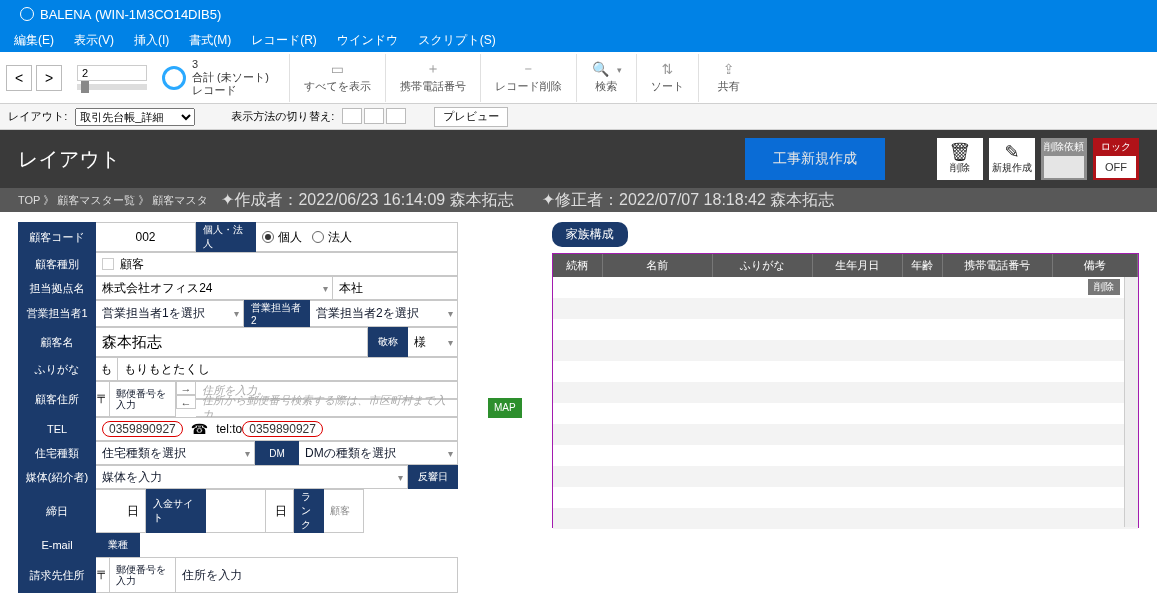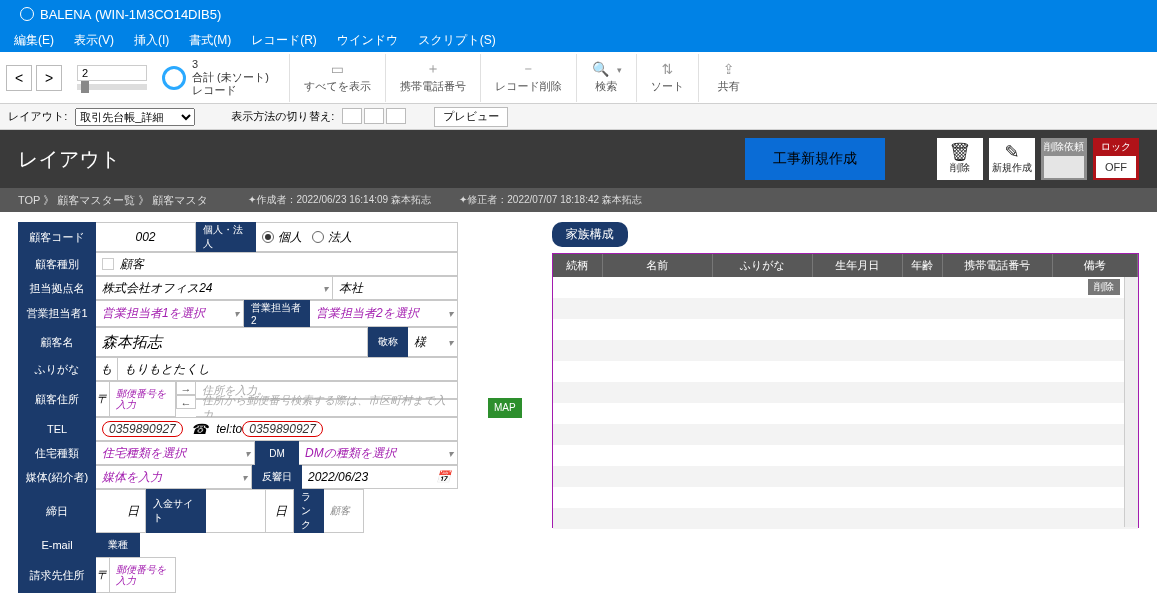--- a/index.html
+++ b/index.html
@@ -31,43 +31,43 @@
 
 .layout-row { background:#f5f5f5; border-bottom:1px solid #d0d0d0; height:26px; display:flex; align-items:center; padding:0 8px; font-size:11px; gap:8px; }
 .layout-row select { font-size:11px; height:18px; width:120px; }
 .layout-row .viewbtns span { display:inline-block; width:20px; height:16px; border:1px solid #bbb; margin-right:2px; background:#fff; }
 .layout-row button { font-size:11px; height:20px; padding:0 8px; border:1px solid #bbb; background:#fff; }
 
 
 .darkhead { background:#3a3a3a; color:#fff; height:58px; display:flex; align-items:center; padding:0 18px; justify-content:space-between; }
 .darkhead .title { font-size:20px; }
 .darkhead .actions { display:flex; gap:6px; align-items:stretch; height:42px; }
-.darkhead .bigbtn { background:#0a6cd6; color:#000000; border:none; padding:0 28px; font-size:14px; cursor:pointer; }
+.darkhead .bigbtn { background:#0a6cd6; color:#e5e5e5; border:none; padding:0 28px; font-size:14px; cursor:pointer; }
 .darkhead .sqbtn { background:#fff; color:#222; border:none; width:46px; display:flex; flex-direction:column; align-items:center; justify-content:center; font-size:10px; cursor:pointer; }
 .darkhead .sqbtn .ico { font-size:18px; line-height:1; }
 .darkhead .cell { display:flex; flex-direction:column; align-items:center; justify-content:center; width:46px; font-size:10px; }
 .darkhead .cell.req { background:#8e8e8e; color:#fff; }
 .darkhead .cell.req .box { background:#e5e5e5; width:40px; height:22px; margin-top:2px; }
 .darkhead .cell.lock { background:#b01218; color:#fff; }
 .darkhead .cell.lock .box { background:#fff; color:#333; width:40px; height:22px; display:flex; align-items:center; justify-content:center; margin-top:2px; font-size:11px; }
 
 
-.crumb { background:#585858; color:#ddd; height:24px; display:flex; align-items:center; padding:0 18px; font-size:11px; gap:40px; }
+.crumb { background:#585858; color:#ddd; height:24px; display:flex; align-items:center; padding:0 18px; font-size:11px; gap:13px; }
 .crumb .left { flex:0 0 auto; }
-.crumb .meta { display:flex; gap:28px; font-size:10px; }
+.crumb .meta { display:flex; gap:28px; font-size:16px; }
 
 
 .main { display:flex; gap:30px; padding:10px 18px; }
 .formcol { width:440px; }
 .form-row { display:flex; align-items:stretch; min-height:24px; }
 .form-row .lbl { background:#1b3a6b; color:#fff; width:78px; font-size:11px; display:flex; align-items:center; justify-content:center; border:1px solid #1b3a6b; }
-.form-row .val { flex:1; border:1px solid #c8c8c8; border-left:none; display:flex; align-items:center; padding:0 6px; font-size:12px; background:#fff; position:relative;font-style:italic; }
+.form-row .val { flex:1; border:1px solid #c8c8c8; border-left:none; display:flex; align-items:center; padding:0 6px; font-size:12px; background:#fff; position:relative; }
 .form-row .val.center { justify-content:center; }
 .form-row .sublbl { background:#1b3a6b; color:#fff; font-size:10px; display:flex; align-items:center; justify-content:center; padding:0 6px; border:1px solid #1b3a6b; }
-.placeholder { color:#a21caf; }
+.placeholder { color:#0f172a; }
 .radio { display:flex; align-items:center; gap:4px; font-size:12px; }
 .radio .dot { width:12px; height:12px; border:1px solid #666; border-radius:50%; display:inline-flex; align-items:center; justify-content:center; }
 .radio .dot.on::after { content:""; width:6px; height:6px; background:#333; border-radius:50%; }
 .tel-oval { border:1.5px solid #d00; border-radius:10px; padding:0 6px; color:#333; font-size:12px; }
 .drop::after { content:"▾"; color:#888; position:absolute; right:4px; font-size:10px; }
 .ar-box { border:1px solid #c8c8c8; width:20px; display:flex; align-items:center; justify-content:center; font-size:11px; color:#444; }
 .addr-stack { flex:1; display:flex; flex-direction:column; }
 .addr-stack .line { border:1px solid #c8c8c8; border-left:none; padding:1px 6px; font-size:11px; color:#aaa; height:18px; display:flex; align-items:center;font-style:italic; }
 
 
@@ -278,24 +278,20 @@
       <div class="lbl">住宅種類</div>
       <div class="val drop placeholder">住宅種類を選択</div>
       <div class="sublbl" style="width:44px">DM</div>
       <div class="val drop placeholder">DMの種類を選択</div>
     </div>
 
     <div class="form-row">
       <div class="lbl">媒体(紹介者)</div>
       <div class="val drop placeholder">媒体を入力</div>
       <div class="sublbl" style="width:50px">反響日</div>
-      <div class="val">
-          <span>2022/06/23</span>
-          <span style="margin-left:auto">📅</span>
-        </div>
     </div>
 
     <div class="form-row">
       <div class="lbl">締日</div>
       <div class="val" style="width:50px;flex:none;justify-content:flex-end">日</div>
       <div class="sublbl" style="width:60px">入金サイト</div>
       <div class="val" style="width:60px;flex:none"></div>
       <div class="val" style="width:28px;flex:none;justify-content:flex-end">日</div>
       <div class="sublbl" style="width:30px">ランク</div>
       <div class="val" style="width:40px;flex:none;font-size:10px;color:#888">顧客</div>
@@ -303,20 +299,21 @@
 
     <div class="form-row">
       <div class="lbl">E-mail</div>
       <div class="sublbl" style="width:44px">業種</div>
     </div>
 
     <div class="form-row" style="min-height:36px">
       <div class="lbl">請求先住所</div>
       <div class="val" style="width:14px;flex:none;padding:0;justify-content:center">〒</div>
       <div class="val placeholder" style="width:66px;flex:none;font-size:10px;line-height:1.1">郵便番号を入力</div>
+      <div class="val placeholder">住所を入力</div>
     </div>
 
   </div>
 
   <div class="mapbadge">MAP</div>
 
   <div class="famcol">
     <div class="fam-tag">家族構成</div>
     <div class="famtable">
       <div class="hdr">

